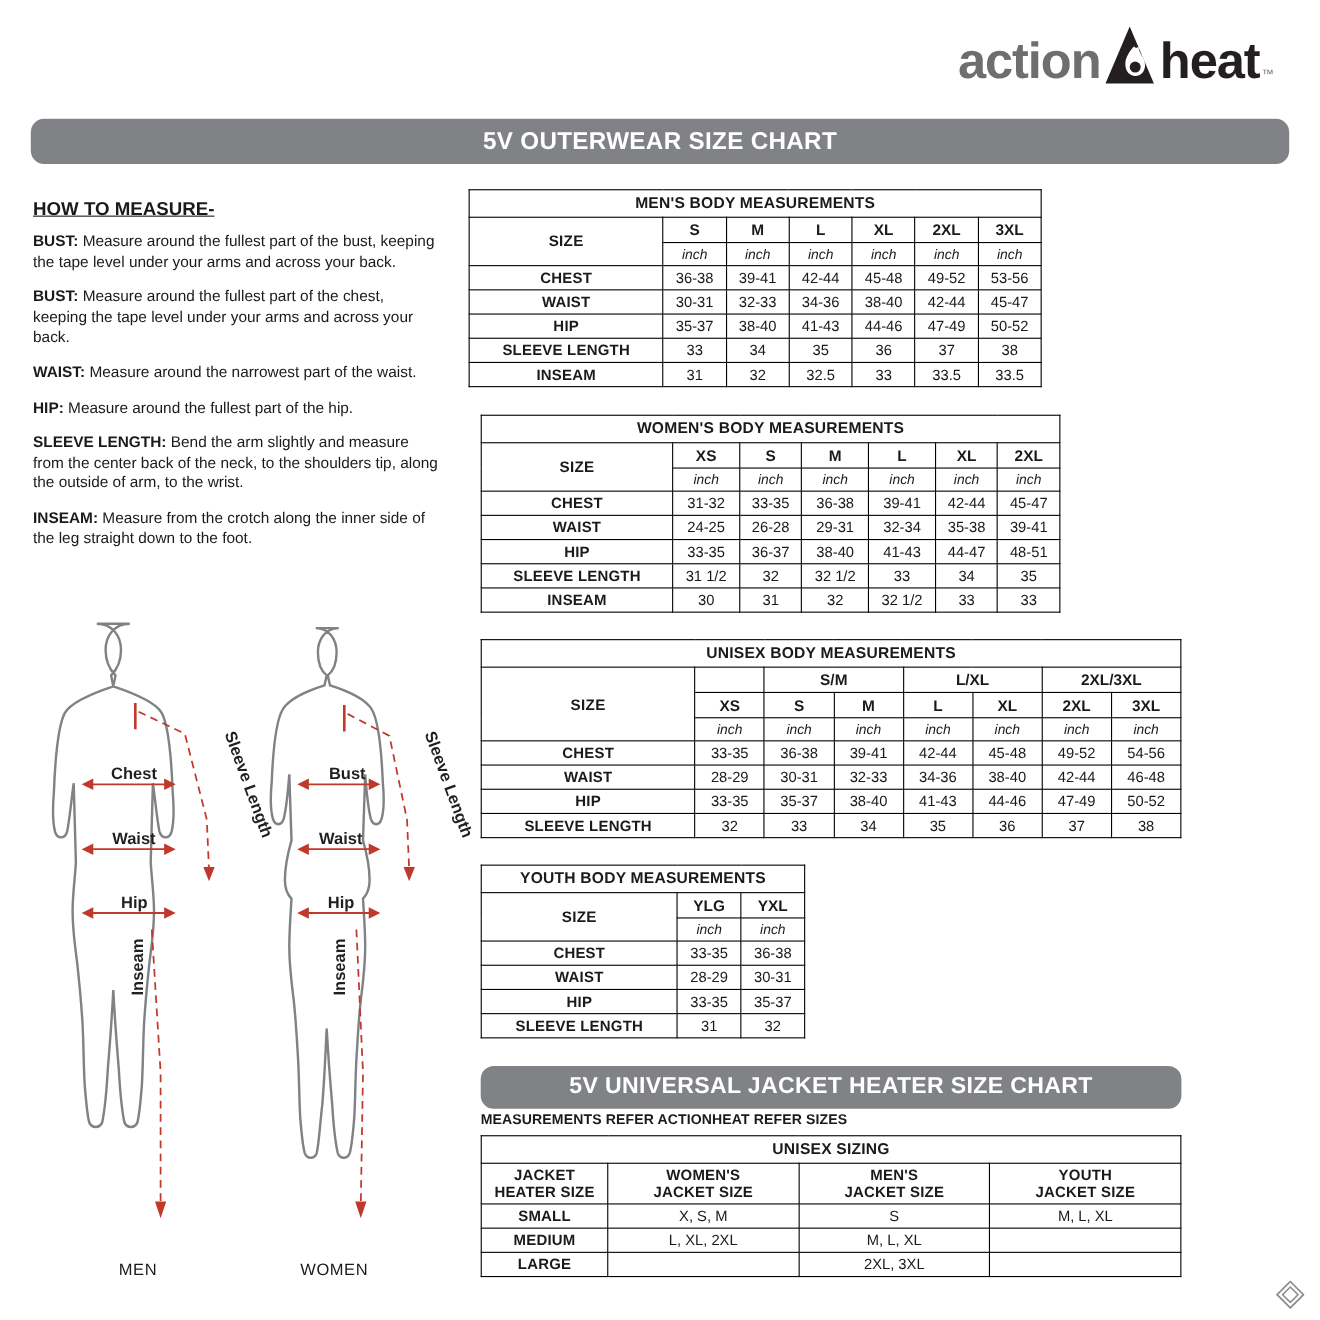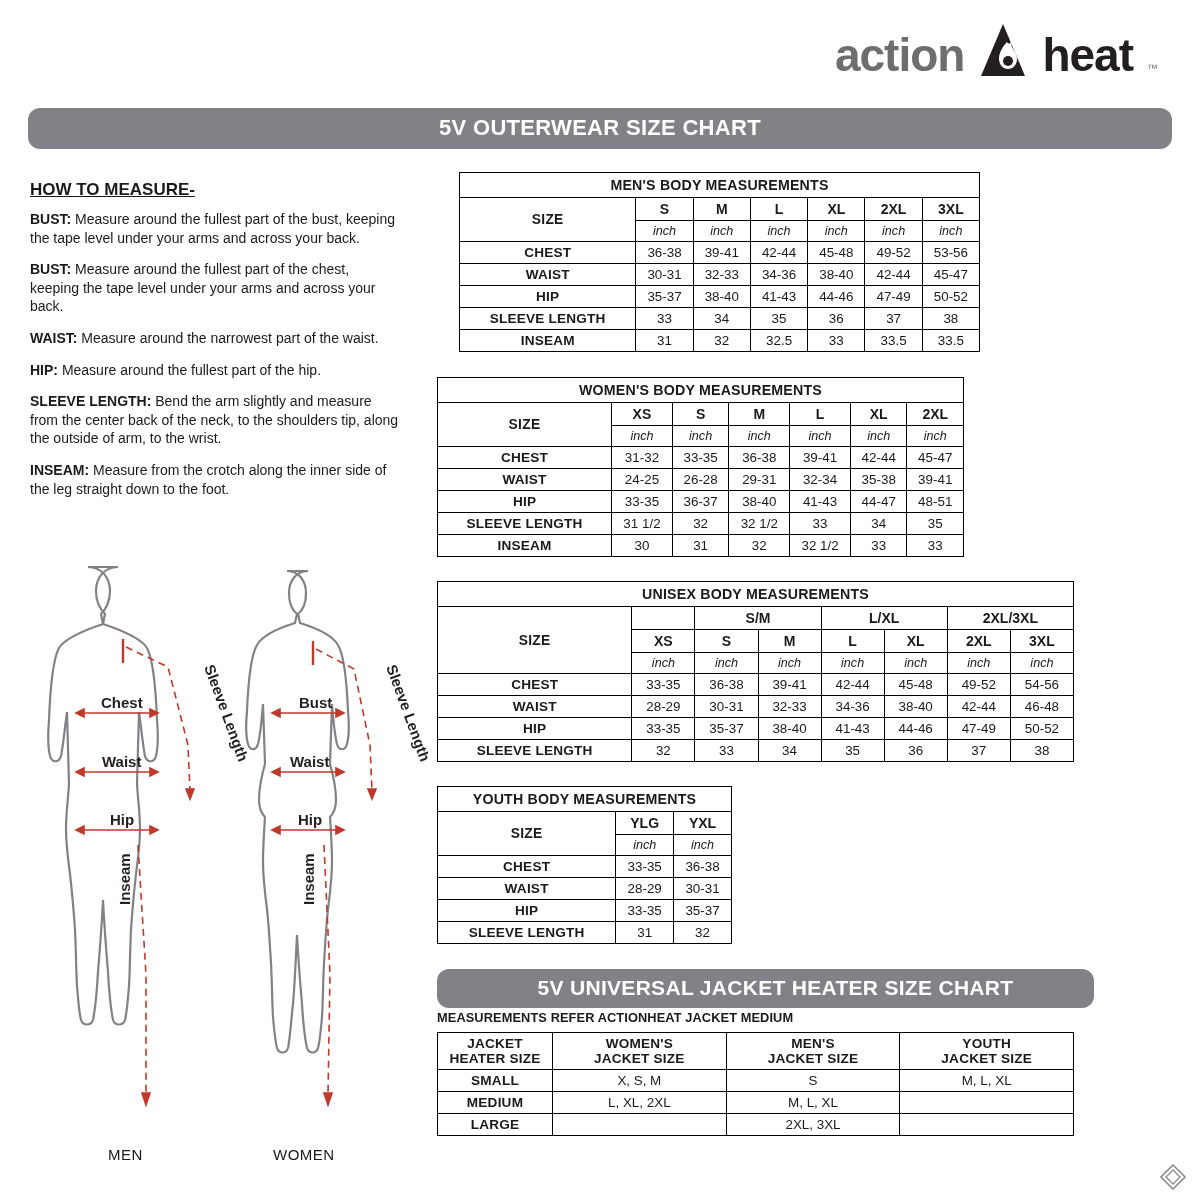--- a/index.html
+++ b/index.html
@@ -16,21 +16,21 @@
     overflow: hidden;
   }
 
   
   .brand {
     position: absolute;
     top: 22px;
     right: 42px;
     display: flex;
     align-items: flex-end;
-    gap: 13px;
+    gap: 1px;
   }
   .brand-action {
     font-size: 46px;
     font-weight: bold;
     color: #6d6e70;
     letter-spacing: -1px;
     line-height: 1;
   }
   .brand-flame {
     position: relative;
@@ -68,21 +68,20 @@
     width: 1144px;
     text-align: center;
   }
   .title-bar.sub {
     position: absolute;
     left: 437px;
     top: 969px;
     width: 637px;
     text-align: center;
     font-size: 21px;
-    padding-left: 20px;
   }
 
   
   .howto {
     position: absolute;
     left: 30px;
     top: 180px;
     width: 370px;
   }
   .howto h2 {
@@ -144,21 +143,21 @@
   }
   .tbl .size-label {
     font-weight: bold;
     font-size: 13.8px;
     letter-spacing: .3px;
   }
   .tbl .szhead { font-weight: bold; font-size: 14px; }
   .tbl .unit { font-style: italic; font-size: 12.6px; }
   .tbl .grp { font-weight: bold; font-size: 14px; }
 
-  #t-men   { left: 459px; top: 172px; width: 521px; }
+  #t-men   { left: 426px; top: 172px; width: 521px; }
   #t-women { left: 437px; top: 377px; width: 527px; }
   #t-unisex{ left: 437px; top: 581px; width: 637px; border-radius: 23px; }
   #t-youth { left: 437px; top: 786px; width: 295px; padding-left: 24px; }
   #t-heater{ left: 437px; top: 1032px; width: 637px; }
 
   .note {
     position: absolute;
     left: 437px;
     top: 1010px;
     font-size: 12.8px;
@@ -513,24 +512,27 @@
   </tr>
   <tr>
     <td class="rowhead">SLEEVE LENGTH</td>
     <td>31</td>
     <td>32</td>
   </tr>
 </tbody>
   </table>
 
 <div class="title-bar sub">5V UNIVERSAL JACKET HEATER SIZE CHART</div>
-<div class="note">MEASUREMENTS REFER ACTIONHEAT JACKET MEDIUM</div>
+<div class="note">MEASUREMENTS REFER ACTIONHEAT REFER SIZES</div>
 
 <table class="tbl" id="t-heater">
   <tbody>
+      <tr>
+    <td class="cap" colspan="4">UNISEX SIZING</td>
+  </tr>
   <tr>
     <td class="rowhead" style="width:110px">
       <div>JACKET</div>
       <div>HEATER SIZE</div>
     </td>
     <td class="rowhead">
       <div>WOMEN'S</div>
       <div>JACKET SIZE</div>
     </td>
     <td class="rowhead">

